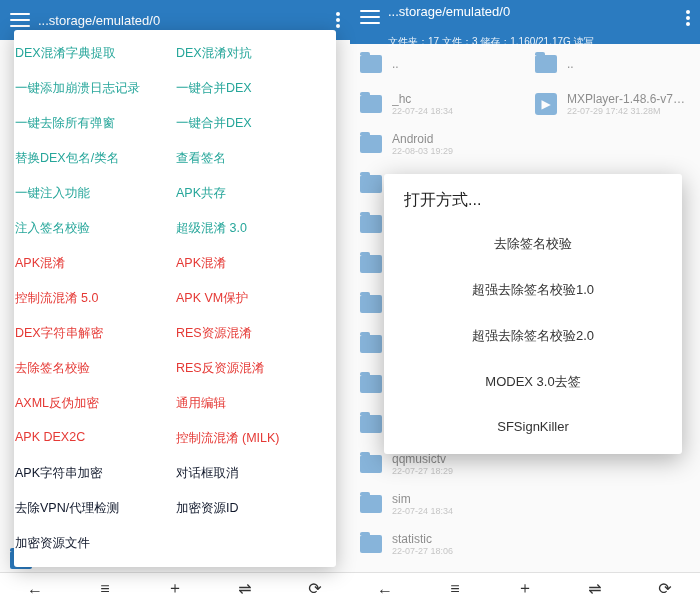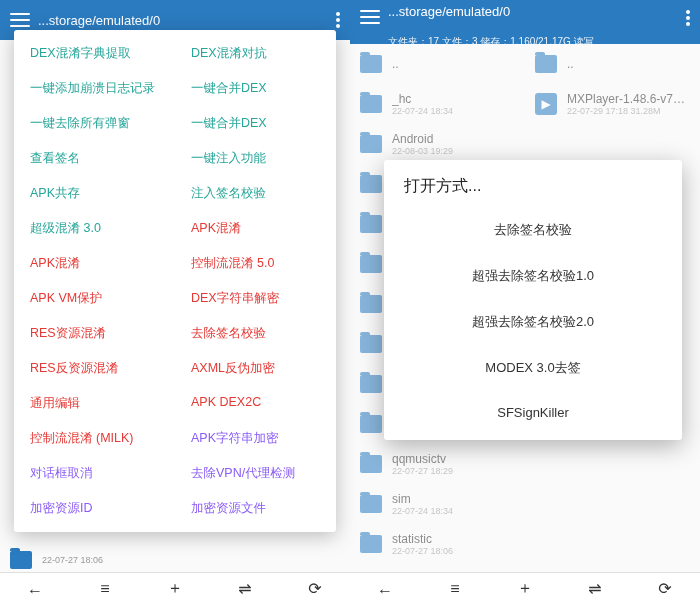--- a/index.html
+++ b/index.html
@@ -24,25 +24,25 @@
   .file-meta { display: flex; flex-direction: column; overflow: hidden; }
   .file-name { font-size: 12px; color: #333; white-space: nowrap; overflow: hidden; text-overflow: ellipsis; }
   .file-date { font-size: 9px; color: #999; }
   .split-cols { display: flex; flex-wrap: wrap; }
   .split-cols .col { width: 50%; }
   .bottombar { position: absolute; bottom: 0; left: 0; right: 0; height: 32px; background: #fff; border-top: 1px solid #e0e0e0; display: flex; justify-content: space-around; align-items: center; }
   .bb-icon { width: 20px; height: 20px; display: flex; align-items: center; justify-content: center; font-size: 16px; color: #333; cursor: pointer; }
   
   .menu-card { position: absolute; top: 30px; left: 14px; width: 322px; max-height: 540px; background: #fff; border-radius: 3px; box-shadow: 0 4px 20px rgba(0,0,0,.25); padding: 6px 0; z-index: 10; overflow-y: auto; }
   .menu-grid { display: flex; flex-wrap: wrap; }
-  .menu-item { width: 50%; padding: 9px 16px; font-size: 12.5px; color: #26a69a; cursor: pointer; }
+  .menu-item { width: 50%; padding: 9px 1px; font-size: 12.5px; color: #26a69a; cursor: pointer; }
   .menu-item.red { color: #e53935; }
-  .menu-item.black { color: #8b5cf6; }
+  .menu-item.black { color: #0f172a; }
   
-  .dialog { position: absolute; left: 34px; right: 18px; top: 160px; background: #fff; border-radius: 3px; box-shadow: 0 6px 24px rgba(0,0,0,.3); z-index: 10; padding: 16px 0 6px; }
+  .dialog { position: absolute; left: 34px; right: 18px; top: 174px; background: #fff; border-radius: 3px; box-shadow: 0 6px 24px rgba(0,0,0,.3); z-index: 10; padding: 16px 0 6px; }
   .dialog-title { font-size: 16px; color: #222; padding: 0 20px 10px; }
   .dialog-item { font-size: 13px; color: #333; text-align: center; padding: 14px 20px; cursor: pointer; }
   
   .faded { opacity: .55; }
 </style>
 </head>
 <body>
 
 <div class="screen">
   <div class="appbar">
@@ -71,20 +71,21 @@
   </div>
 
   <div class="menu-card">
     <div class="menu-grid" id="menu-grid">
         <div class="menu-item">DEX混淆字典提取</div>
         <div class="menu-item">DEX混淆对抗</div>
         <div class="menu-item">一键添加崩溃日志记录</div>
         <div class="menu-item">一键合并DEX</div>
         <div class="menu-item">一键去除所有弹窗</div>
         <div class="menu-item">一键合并DEX</div>
+        <div class="menu-item">替换DEX包名/类名</div>
         <div class="menu-item">查看签名</div>
         <div class="menu-item">一键注入功能</div>
         <div class="menu-item">APK共存</div>
         <div class="menu-item">注入签名校验</div>
         <div class="menu-item">超级混淆 3.0</div>
         <div class="menu-item red">APK混淆</div>
         <div class="menu-item red">APK混淆</div>
         <div class="menu-item red">控制流混淆 5.0</div>
         <div class="menu-item red">APK VM保护</div>
         <div class="menu-item red">DEX字符串解密</div>
@@ -223,21 +224,21 @@
           <div class="file-row">
             <div class="folder-icon"></div>
             <div class="file-meta">
               <span class="file-name">..</span>
             </div>
           </div>
           <div class="file-row">
             <div class="apk-icon"></div>
             <div class="file-meta">
               <span class="file-name">MXPlayer-1.48.6-v7a-Box-OsitKP.CN.apk</span>
-              <span class="file-date">22-07-29 17:18  31.28M</span>
+              <span class="file-date">22-07-29 17:42  31.28M</span>
             </div>
           </div>
         </div>
     </div>
   </div>
 
   <div class="dialog">
     <div class="dialog-title">打开方式...</div>
     <div id="dialog-items">
         <div class="dialog-item">去除签名校验</div>

